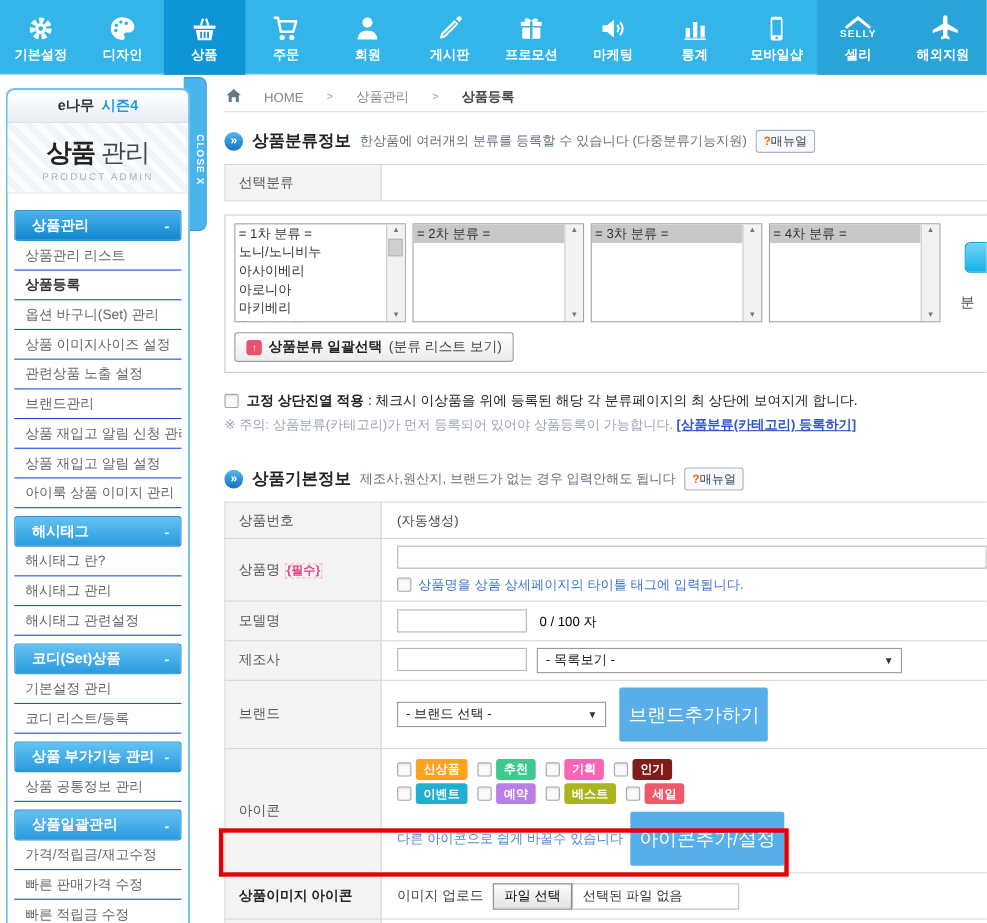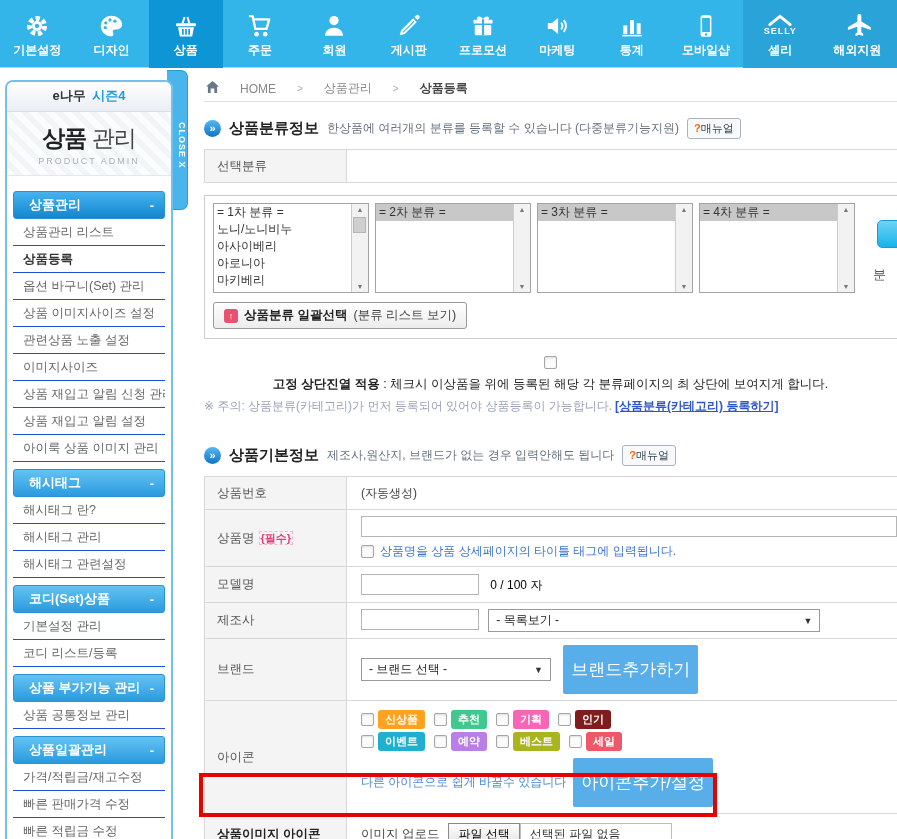--- a/index.html
+++ b/index.html
@@ -84,21 +84,21 @@
   .bulk-btn { display:inline-flex; align-items:center; gap:6px; margin-top:9px; border:1px solid #999;
               background:linear-gradient(#ffffff,#ececec); border-radius:3px; padding:4px 10px; cursor:pointer; }
   .bulk-badge { width:14px; height:14px; background:#e8516f; border-radius:3px; color:#fff; font-size:9px;
                 font-weight:bold; text-align:center; line-height:14px; }
   .bulk-bold { font-weight:bold; color:#222; font-size:12.5px; }
   .bulk-rest { color:#444; font-size:12.5px; }
   .partial-btn { position:absolute; left:672px; top:24px; width:34px; height:28px; border-radius:5px;
                  background:linear-gradient(#6fd4f7,#17b2e9); border:1px solid #0fa0d8; cursor:pointer; }
   .partial-lbl { position:absolute; left:668px; top:70px; font-size:13px; color:#555; }
 
-  .fixed-line { display:flex; align-items:center; gap:7px; margin-top:17px; color:#222; font-size:12.5px;flex-direction:column; }
+  .fixed-line { display:flex; align-items:center; gap:7px; margin-top:17px; color:#222; font-size:12.5px; }
   .cb { width:13px; height:13px; border:1px solid #a6a6a6; background:#fbfbfb; border-radius:2px;
         box-shadow:inset 0 1px 2px rgba(0,0,0,.12); flex:0 0 13px; cursor:pointer; }
   .fixed-bold { font-weight:bold; }
   .notice-line { margin-top:5px; font-size:12px; color:#9aa3b8; }
   .notice-link { color:#2f55cc; font-weight:bold; text-decoration:underline; cursor:pointer; margin-left:3px; }
 
   
   .table-wrap { position:relative; margin-top:2px; }
   .ti { height:21px; border:1px solid #b5b5b5; padding:0 4px; font-size:12px; font-family:inherit; }
   .sel { height:23px; border:1px solid #9a9a9a; background:#fff; display:inline-flex; align-items:center;
@@ -275,21 +275,21 @@
 
           <div class="sec-head dark">
             <span>상품관리</span>
             <span class="minus">-</span>
           </div>
           <div class="s-item">상품관리 리스트</div>
           <div class="s-item on">상품등록</div>
           <div class="s-item">옵션 바구니(Set) 관리</div>
           <div class="s-item">상품 이미지사이즈 설정</div>
           <div class="s-item">관련상품 노출 설정</div>
-          <div class="s-item">이미지사이즈</div>
+          <div class="s-item">브랜드관리</div>
           <div class="s-item">상품 재입고 알림 신청 관리</div>
           <div class="s-item">상품 재입고 알림 설정</div>
           <div class="s-item">아이룩 상품 이미지 관리</div>
 
           <div class="sec-head">
             <span>해시태그</span>
             <span class="minus">-</span>
           </div>
           <div class="s-item">해시태그 란?</div>
           <div class="s-item">해시태그 관리</div>

